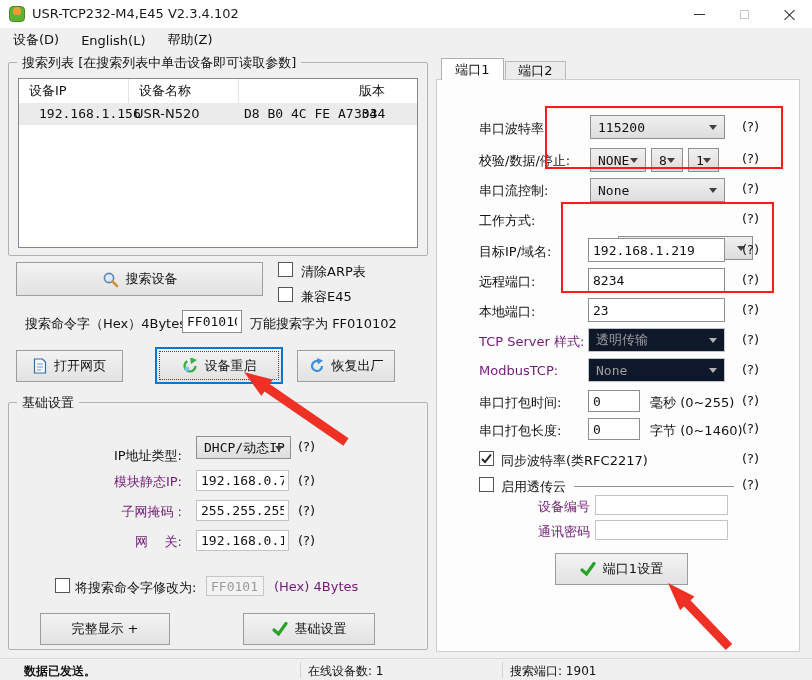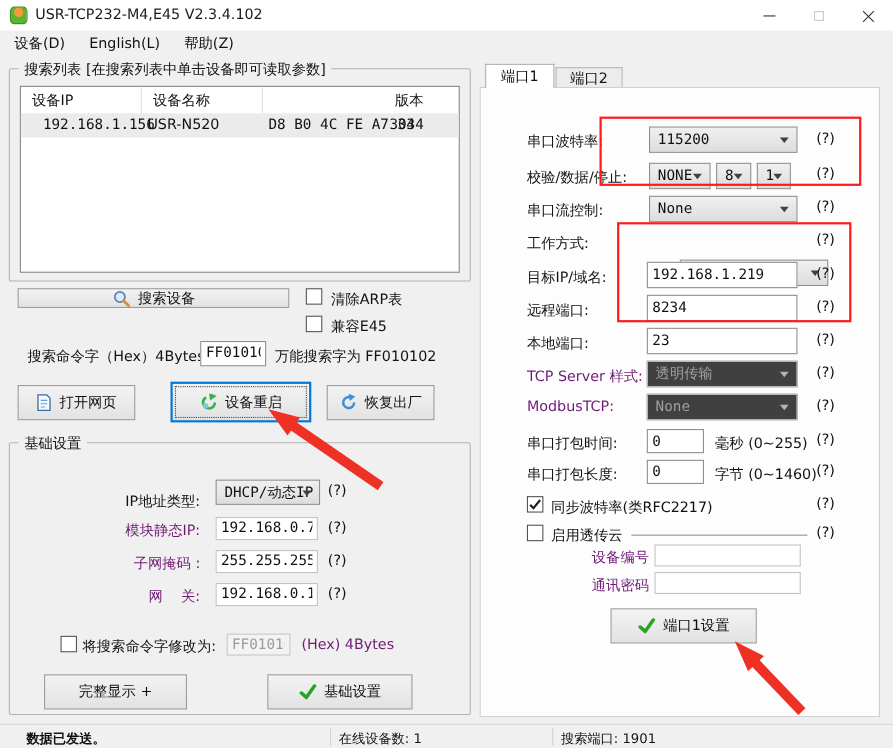--- a/index.html
+++ b/index.html
@@ -45,21 +45,21 @@
   
   .cb { position:absolute; width:15px; height:15px; background:#fff; border:1px solid #555; }
   .cb-label { position:absolute; white-space:pre; }
 
   
   .tinput { position:absolute; background:#fff; border:1px solid #8f8f8f; font-family:"DejaVu Sans Mono", monospace; font-size:13px; padding:0 4px; color:#111; }
   .tinput.dim { background:#f3f3f3; border-color:#c6c6c6; color:#9a9a9a; }
   .tinput.lite { border-color:#c3c3c3; }
   .combo { position:absolute; background:linear-gradient(#f0f0f0,#dddddd); border:1px solid #8f8f8f; display:flex; align-items:center; padding:0 7px; font-family:"DejaVu Sans Mono", monospace; font-size:13px; white-space:pre; }
   .combo .arr { position:absolute; right:7px; top:50%; margin-top:-2px; width:0; height:0; border-left:4px solid transparent; border-right:4px solid transparent; border-top:5px solid #404040; }
-  .combo.disabled { background:#404040; border-color:#c5c5c5; color:#9f9f9f; }
+  .combo.disabled { background:#0f172a; border-color:#c5c5c5; color:#9f9f9f; }
   .combo.disabled .arr { border-top-color:#b3b3b3; }
 
   .flabel { position:absolute; white-space:pre; }
   .flabel.gray, .gray { color:#701a75; }
   .rlabel { position:absolute; text-align:right; white-space:pre; }
   .help { position:absolute; white-space:pre; }
 
   
   .tabpage { position:absolute; left:436px; top:79px; width:364px; height:573px; background:#fdfdfd; border:1px solid #cfcfcf; }
   .tab { position:absolute; display:flex; align-items:center; justify-content:center; }
@@ -111,21 +111,21 @@
     <div class="th th2">设备名称</div>
     <div class="th th4">版本</div>
     <div class="trow">
       <div class="td td1 mono">192.168.1.156</div>
       <div class="td td2">USR-N520</div>
       <div class="td td3 mono">D8 B0 4C FE A7 34</div>
       <div class="td td4 mono">3034</div>
     </div>
   </div>
 
-  <div class="btn" style="position:absolute; left:16px; top:262px; width:247px; height:18px;">
+  <div class="btn" style="position:absolute; left:16px; top:262px; width:247px; height:34px;">
     <span>
       <svg width="17" height="17" viewBox="0 0 17 17">
           <circle cx="7" cy="7" r="4.6" fill="#dfeaf8" stroke="#5b84b8" stroke-width="1.6"></circle>
           <line x1="10.6" y1="10.6" x2="15" y2="15" stroke="#d2913a" stroke-width="2.6" stroke-linecap="round"></line>
         </svg>
     </span>
     <span>搜索设备</span>
   </div>
   <div class="cb" style="left:278px; top:262px;"></div>
   <div class="cb-label" style="left:301px; top:263px;">清除ARP表</div>

